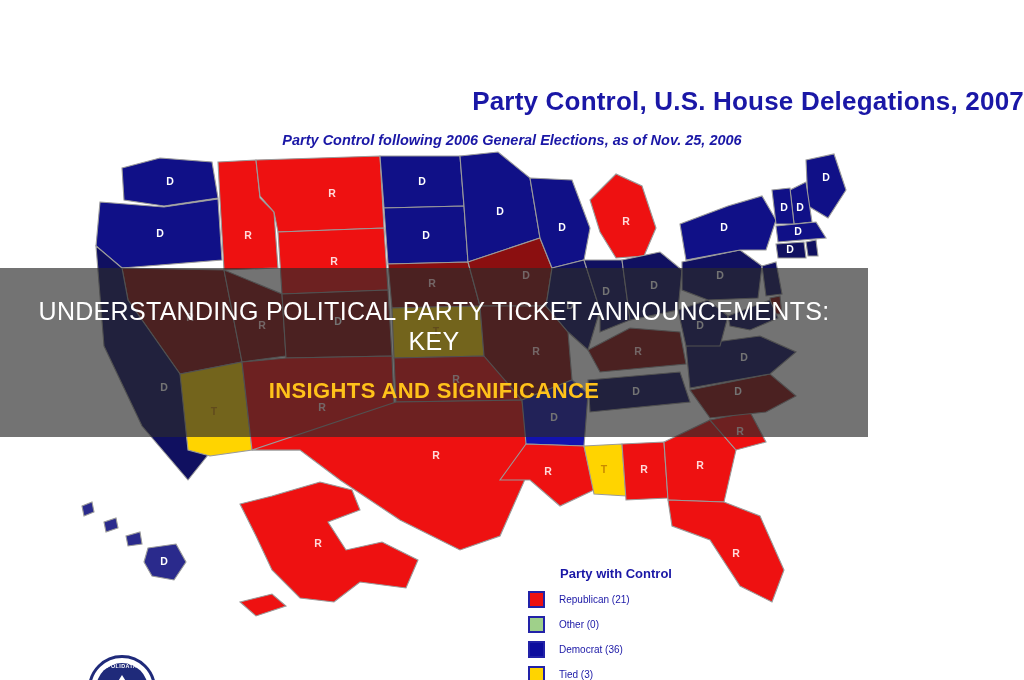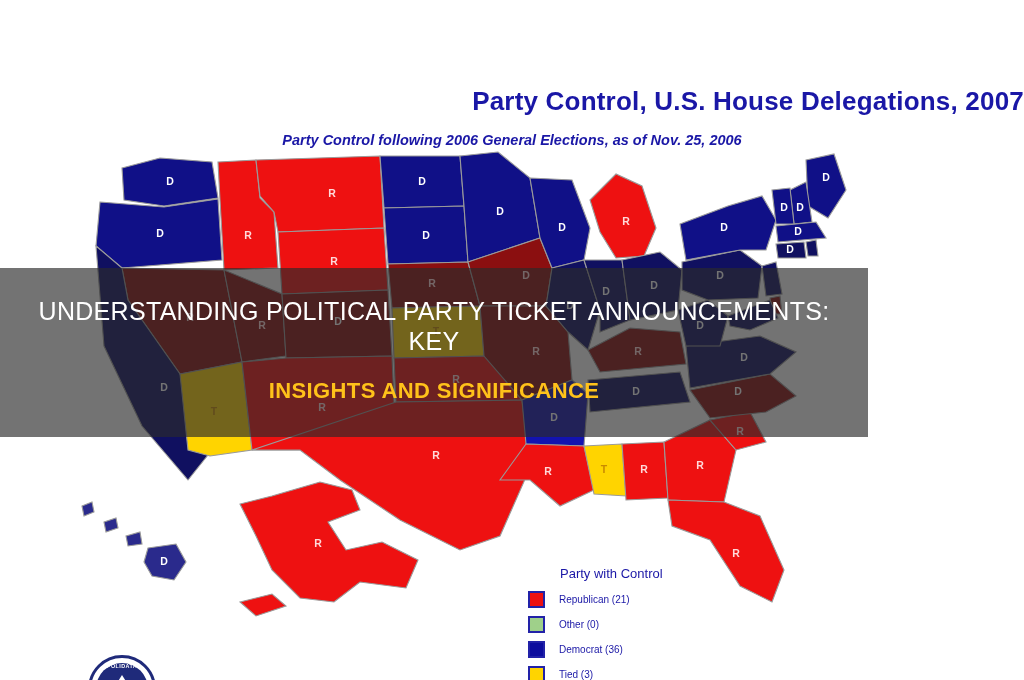--- a/index.html
+++ b/index.html
@@ -33,21 +33,21 @@
   
   .notes{
     position:absolute;left:843px;top:300px;width:90px;
     font-size:11.5px;line-height:13.4px;color:#111;font-family:"Liberation Sans",sans-serif;
   }
   .notes div{white-space:nowrap;}
 
   
   .legend{position:absolute;left:528px;top:566px;width:230px;}
   .legend-title{
-    font-size:13px;font-weight:normal;color:#1a17a6;margin:0 0 6px 32px;
+    font-size:13px;font-weight:bold;color:#1a17a6;margin:0 0 6px 32px;
   }
   .legend-row{display:flex;align-items:center;height:25px;}
   .swatch{
     width:17px;height:17px;border:2px solid #2222a8;box-sizing:border-box;
     margin-right:14px;flex:0 0 auto;
   }
   .legend-label{font-size:10px;color:#1a17a6;}
 
   
   .seal{

